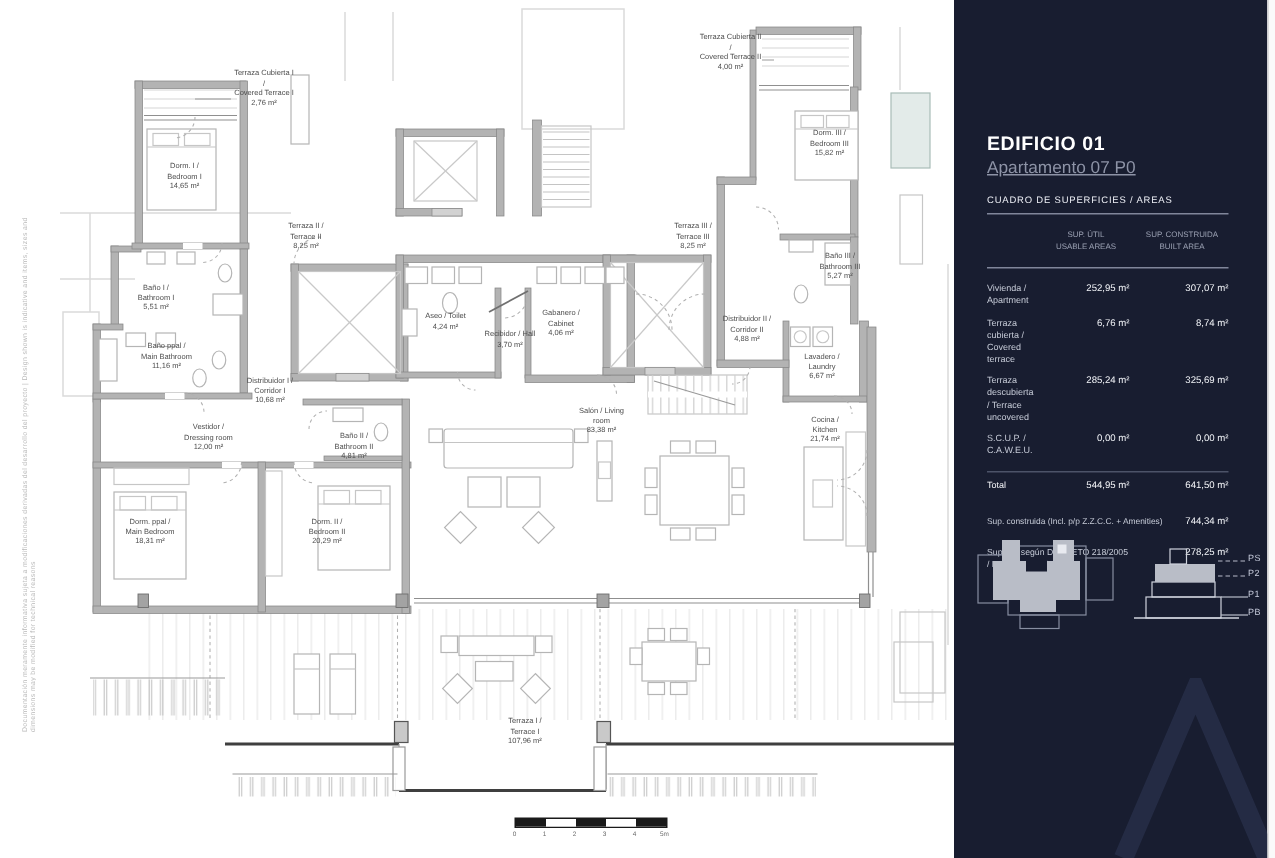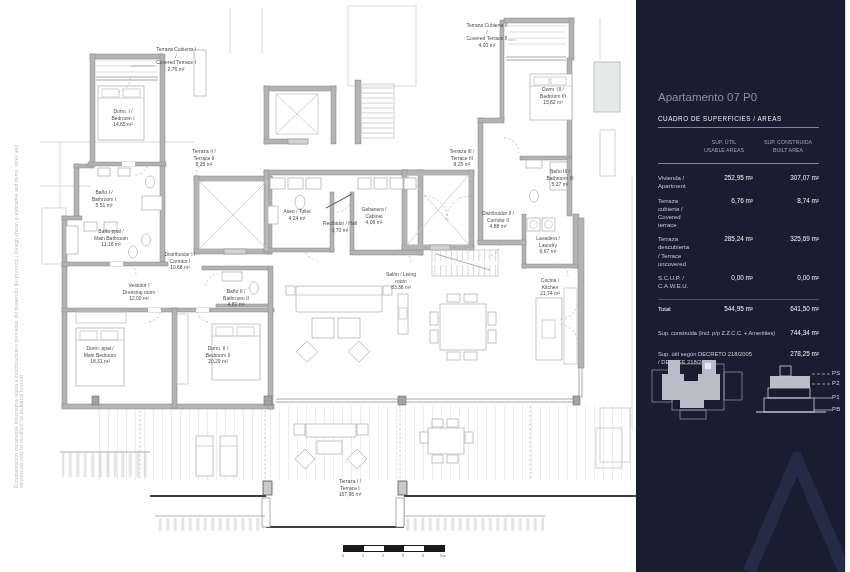--- a/index.html
+++ b/index.html
@@ -15,21 +15,21 @@
   .scalebar{position:absolute;left:343px;top:545px;width:112px;height:16px;z-index:3;}
   .scalebar .blocks{display:flex;height:5px;border:0.7px solid #1a1a1a;width:100px;}
   .scalebar .b{width:20px;height:100%;}
   .scalebar .b.dark{background:#1a1a1a;} .scalebar .b.light{background:#fff;}
   .scalebar .ticks{position:relative;height:8px;font-size:4.3px;color:#6e6e6e;}
   .scalebar .ticks span{position:absolute;top:1px;transform:translateX(-50%);}
   
   .sidebar{position:absolute;left:636px;top:0;width:209px;height:572px;background:#181d30;
            box-sizing:border-box;padding:88px 26px 0 22px;color:#e9ebf1;z-index:4;}
   .sb-title{font-size:13px;font-weight:bold;letter-spacing:.4px;color:#ffffff;}
-  .sb-sub{font-size:11.5px;color:#8d93a6;margin-top:3px;}
+  .sb-sub{font-size:11.5px;color:#8d93a6;margin-top:3px;text-decoration:underline;}
   .sb-tabletitle{font-size:6.3px;letter-spacing:.55px;margin-top:12px;color:#eef0f6;}
   .sb-rule{border:0;border-top:1px solid #80869a;margin:5px 0 0 0;}
   .sb-rule.soft{border-top:1px solid #4c5368;}
   .sb-cols{display:flex;margin-top:11px;font-size:5.3px;color:#9ba1b3;line-height:1.5;}
   .sb-cols .sp{flex:1;}
   .sb-cols .hc{width:58px;text-align:center;} .sb-cols .hc2{width:62px;margin-left:4px;text-align:center;}
   .sb-rows{margin-top:7px;}
   .sb-row{display:flex;align-items:flex-start;padding:3.2px 0;}
   .sb-row .lbl{flex:1;font-size:6px;line-height:1.35;color:#c6cbd7;padding-right:3px;}
   .sb-row .v{width:58px;text-align:right;font-size:6.4px;color:#f2f4f8;}
@@ -494,20 +494,21 @@
     <span style="left:40px;">2</span>
     <span style="left:60px;">3</span>
     <span style="left:80px;">4</span>
     <span style="left:100px;">5m</span>
   </div>
 </div>
 
 <div class="disc">Documentación meramente informativa sujeta a modificaciones derivadas del desarrollo del proyecto | Design shown is indicative and items, sizes and dimensions may be modified for technical reasons</div>
 
 <aside class="sidebar">
+  <div class="sb-title">EDIFICIO 01</div>
   <div class="sb-sub">Apartamento 07 P0</div>
   <div class="sb-tabletitle">CUADRO DE SUPERFICIES / AREAS</div>
   <hr class="sb-rule">
   <div class="sb-cols">
     <div class="sp"></div>
     <div class="hc"><span>SUP. ÚTIL</span><br><span>USABLE AREAS</span></div>
     <div class="hc2"><span>SUP. CONSTRUIDA</span><br><span>BUILT AREA</span></div>
   </div>
   <hr class="sb-rule" style="margin-top:8px;">
   <div class="sb-rows">

